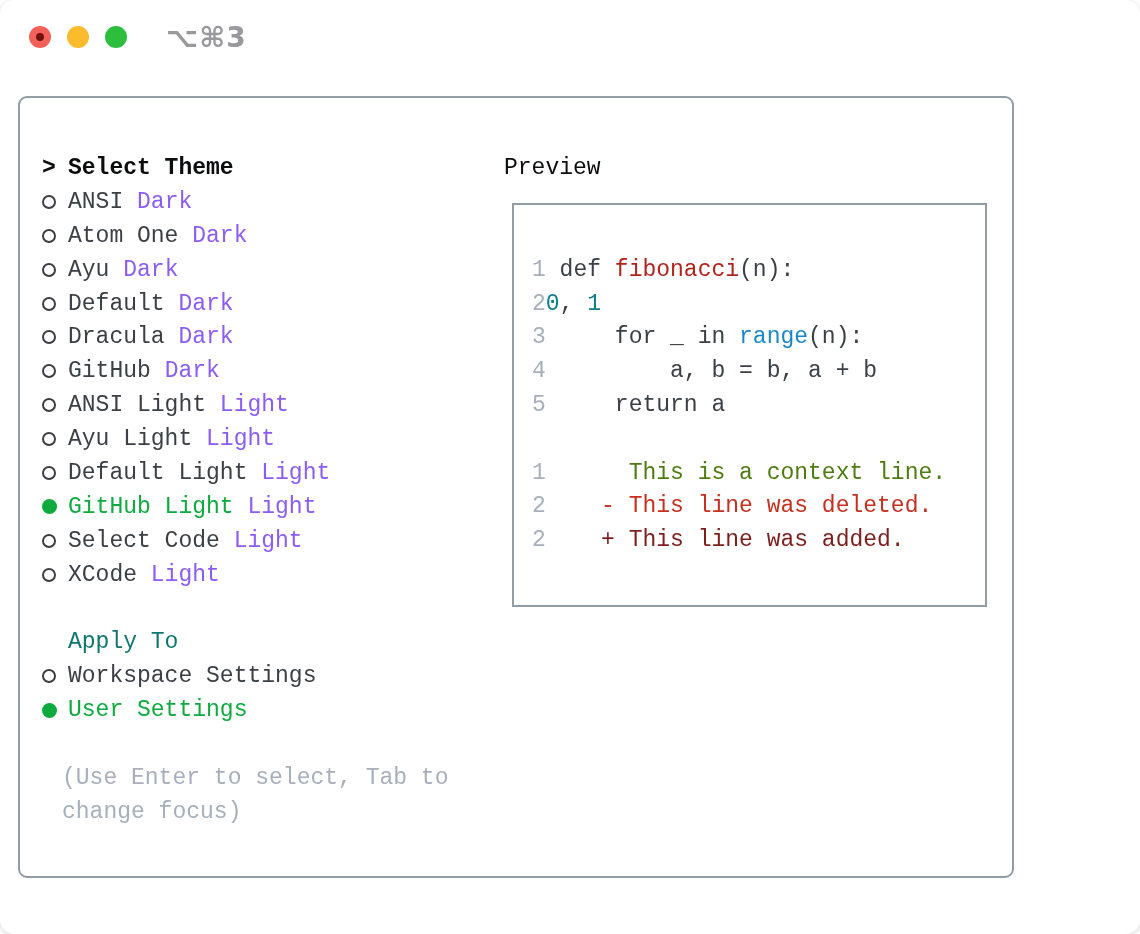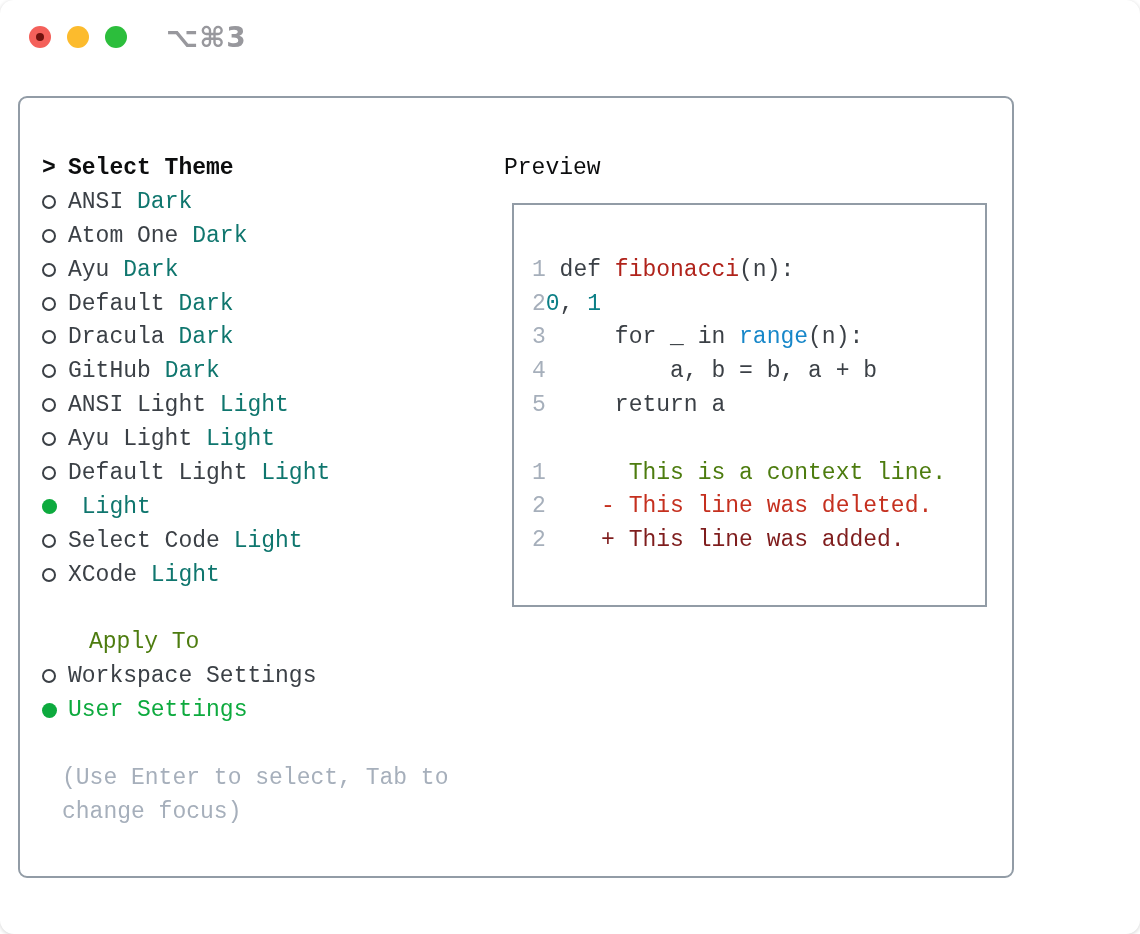--- a/index.html
+++ b/index.html
@@ -42,23 +42,23 @@
   .left-col { position: absolute; left: 0; top: 0; width: 480px; padding: 53px 0 0 22px; }
   .marker { width: 26px; display: flex; align-items: center; flex: none; }
   .caret { color: #0c0d0e; font-weight: bold; }
   .circle {
     width: 14px; height: 14px; border-radius: 50%;
     border: 2px solid #3b4046; background: transparent;
   }
   .circle.filled { border: none; width: 15px; height: 15px; background: #0daa3e; }
   .hdr { color: #0c0d0e; font-weight: bold; }
   .item-name { color: #3b4046; }
-  .item-tag { color: #0f766e; text-align: right; }
+  .item-tag { color: #8b5cf6; text-align: right; }
   .selected .item-name { color: #0daa3e; }
-  .apply-title { color: #4d7c0f; margin-left: 21px; }
+  .apply-title { color: #0f766e; }
   .hint-row { color: #a6afbb; margin-left: 20px; }
   .spacer { height: 33.9px; }
   
   .preview-title {
     position: absolute; left: 484px; top: 53px; height: 33.9px;
     display: flex; align-items: center;
     font-size: 23px; font-weight: normal; color: #0c0d0e;
   }
   .preview-box {
     position: absolute; left: 492px; top: 105px; width: 475px; height: 404px;
@@ -100,21 +100,21 @@
       <div id="theme-list">
           <div class="row"><span class="marker"><span class="circle"></span></span><span class="item-name">ANSI</span><span class="item-tag"> Dark</span></div>
           <div class="row"><span class="marker"><span class="circle"></span></span><span class="item-name">Atom One</span><span class="item-tag"> Dark</span></div>
           <div class="row"><span class="marker"><span class="circle"></span></span><span class="item-name">Ayu</span><span class="item-tag"> Dark</span></div>
           <div class="row"><span class="marker"><span class="circle"></span></span><span class="item-name">Default</span><span class="item-tag"> Dark</span></div>
           <div class="row"><span class="marker"><span class="circle"></span></span><span class="item-name">Dracula</span><span class="item-tag"> Dark</span></div>
           <div class="row"><span class="marker"><span class="circle"></span></span><span class="item-name">GitHub</span><span class="item-tag"> Dark</span></div>
           <div class="row"><span class="marker"><span class="circle"></span></span><span class="item-name">ANSI Light</span><span class="item-tag"> Light</span></div>
           <div class="row"><span class="marker"><span class="circle"></span></span><span class="item-name">Ayu Light</span><span class="item-tag"> Light</span></div>
           <div class="row"><span class="marker"><span class="circle"></span></span><span class="item-name">Default Light</span><span class="item-tag"> Light</span></div>
-          <div class="row selected"><span class="marker"><span class="circle filled"></span></span><span class="item-tag"> Light</span></div>
+          <div class="row selected"><span class="marker"><span class="circle filled"></span></span><span class="item-name">GitHub Light</span><span class="item-tag"> Light</span></div>
           <div class="row"><span class="marker"><span class="circle"></span></span><span class="item-name">Select Code</span><span class="item-tag"> Light</span></div>
           <div class="row"><span class="marker"><span class="circle"></span></span><span class="item-name">XCode</span><span class="item-tag"> Light</span></div>
         </div>
 
       <div class="spacer"></div>
 
       <div class="row">
         <span class="marker"></span>
         <span class="apply-title">Apply To</span>
       </div>

